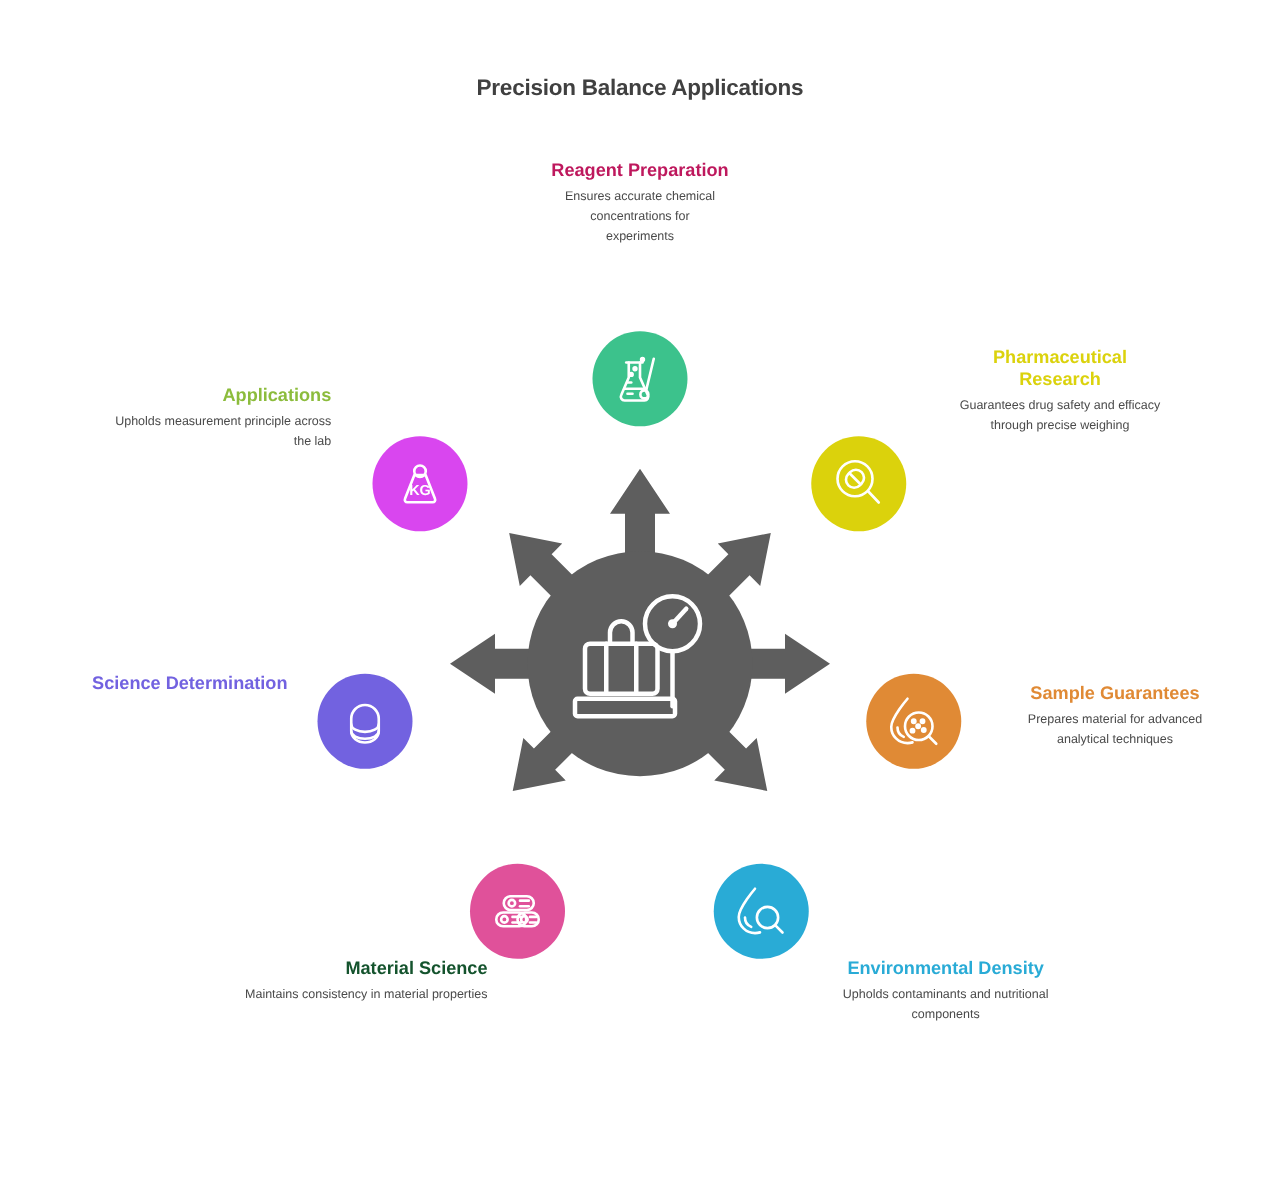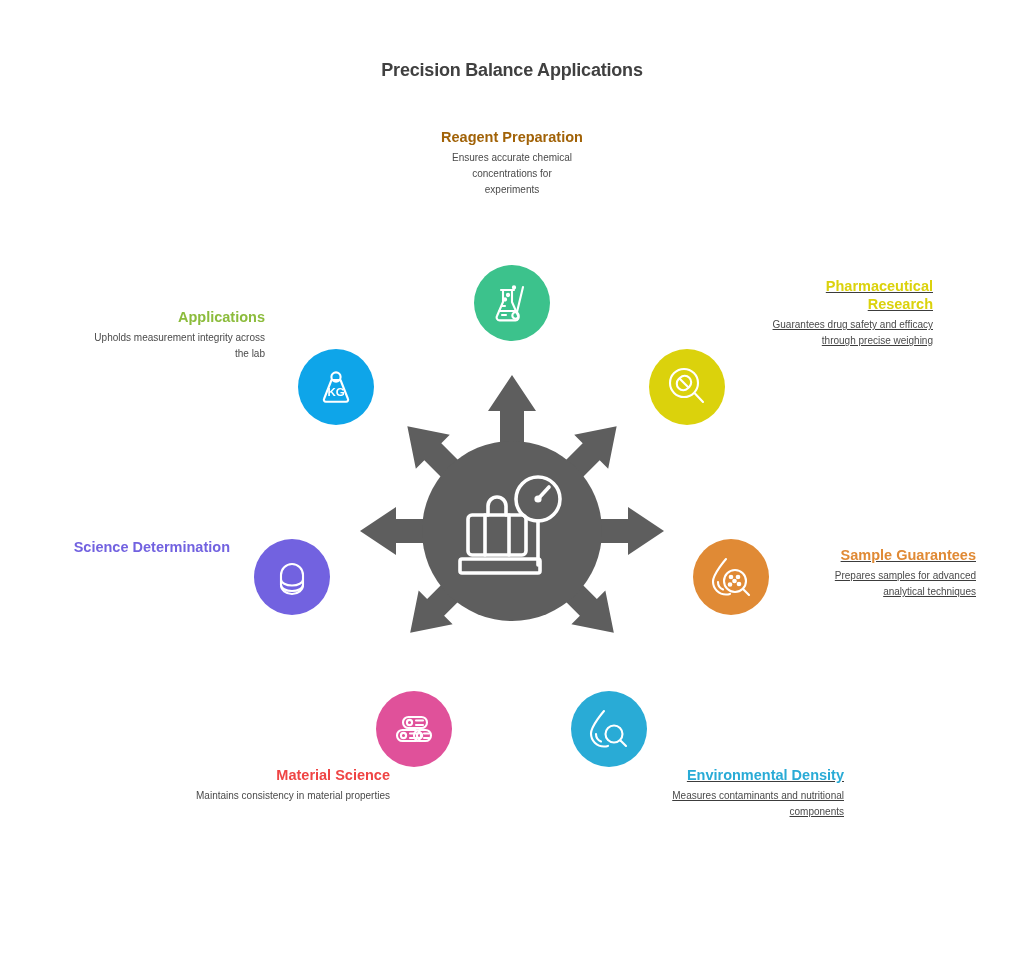--- a/index.html
+++ b/index.html
@@ -85,21 +85,21 @@
     line-height: 18px;
     margin-bottom: 4px;
   }
   .label .body {
     font-size: 10px;
     line-height: 16px;
     color: #4a4a4a;
     font-weight: normal;
   }
   .al-center { text-align: center; }
-  .al-left   { text-align: right; text-decoration: underline; }
+  .al-left   { text-align: center; }
   .al-right  { text-align: right; }
 
   .watermark {
     position: absolute;
     right: 14px;
     bottom: 16px;
     font-size: 13px;
     color: #fdfdfd;
     letter-spacing: 0.5px;
   }
@@ -178,21 +178,21 @@
         <path d="M12 25 L15 25"></path>
         <path d="M33 6 L27 31"></path>
         <circle cx="25.5" cy="34.5" r="3.2"></circle>
         <circle cx="18" cy="14" r="1.1" fill="#ffffff"></circle>
         <circle cx="24" cy="6.5" r="1.1" fill="#ffffff"></circle>
         <circle cx="15" cy="18.5" r="1.1" fill="#ffffff"></circle>
       </g>
     </svg>
   </div>
   <div class="label al-center" style="left:412px; top:128px; width:200px;">
-    <div class="head" style="color:#a16207;">Reagent Preparation</div>
+    <div class="head" style="color:#be185d;">Reagent Preparation</div>
     <div class="body" style="padding:0 36px;">Ensures accurate chemical concentrations for experiments</div>
   </div>
 
   <div class="node-circle" style="left:649px; top:349px; background:#dbd20c;">
     <svg width="44" height="44" viewBox="0 0 44 44">
       <g fill="none" stroke="#ffffff" stroke-width="2.1" stroke-linejoin="round" stroke-linecap="round">
         <circle cx="19" cy="18" r="14"></circle>
         <path d="M29.5 28 L38 37"></path>
         <rect x="11.5" y="11.5" width="15" height="13" rx="6.5" transform="rotate(-45 19 18)"></rect>
         <path d="M15 14 L23 22"></path>
@@ -214,36 +214,36 @@
         <circle cx="22" cy="22" r="1.3" fill="#ffffff"></circle>
         <circle cx="29" cy="22" r="1.3" fill="#ffffff"></circle>
         <circle cx="25.5" cy="26" r="1.3" fill="#ffffff"></circle>
         <circle cx="21" cy="29.5" r="1.3" fill="#ffffff"></circle>
         <circle cx="30" cy="29" r="1.3" fill="#ffffff"></circle>
       </g>
     </svg>
   </div>
   <div class="label al-left" style="left:808px; top:546px; width:168px;">
     <div class="head" style="color:#e08a35;">Sample Guarantees</div>
-    <div class="body">Prepares samples for advanced analytical techniques</div>
+    <div class="body">Prepares material for advanced analytical techniques</div>
   </div>
 
   <div class="node-circle" style="left:571px; top:691px; background:#29abd6;">
     <svg width="44" height="44" viewBox="0 0 44 44">
       <g fill="none" stroke="#ffffff" stroke-width="2.1" stroke-linejoin="round" stroke-linecap="round">
         <path d="M17 4 C17 4 4 19 4 26.5 a13 13 0 0 0 13 13 a13 13 0 0 0 4 -0.6"></path>
         <path d="M9 27 a8 8 0 0 0 5 7.5"></path>
         <circle cx="27" cy="27" r="8.5"></circle>
         <path d="M33.5 33.5 L39 39"></path>
       </g>
     </svg>
   </div>
   <div class="label al-left" style="left:669px; top:766px; width:175px;">
     <div class="head" style="color:#29abd6;">Environmental Density</div>
-    <div class="body">Measures contaminants and nutritional components</div>
+    <div class="body">Upholds contaminants and nutritional components</div>
   </div>
 
   <div class="node-circle" style="left:376px; top:691px; background:#e0519a;">
     <svg width="44" height="44" viewBox="0 0 44 44">
       <g fill="none" stroke="#ffffff" stroke-width="2.1" stroke-linejoin="round" stroke-linecap="round">
         <rect x="11" y="10" width="24" height="11" rx="5.5"></rect>
         <circle cx="17.5" cy="15.5" r="2.6"></circle>
         <path d="M24 13.5 L31 13.5"></path>
         <path d="M24 18 L31 18"></path>
         <rect x="5" y="23" width="24" height="11" rx="5.5"></rect>
@@ -251,46 +251,46 @@
         <path d="M18 26.5 L25 26.5"></path>
         <path d="M18 31 L25 31"></path>
         <rect x="22" y="23" width="17" height="11" rx="5.5"></rect>
         <circle cx="27.5" cy="28.5" r="2.6"></circle>
         <path d="M32 26.5 L37 26.5"></path>
         <path d="M32 31 L37 31"></path>
       </g>
     </svg>
   </div>
   <div class="label al-right" style="left:175px; top:766px; width:215px;">
-    <div class="head" style="color:#ef4444;">Material Science</div>
+    <div class="head" style="color:#14532d;">Material Science</div>
     <div class="body">Maintains consistency in material properties</div>
   </div>
 
   <div class="node-circle" style="left:254px; top:539px; background:#7262e0;">
     <svg width="44" height="44" viewBox="0 0 44 44">
       <g fill="none" stroke="#ffffff" stroke-width="2.1" stroke-linejoin="round" stroke-linecap="round">
         <path d="M11 20 a11 11 0 0 1 22 0 L33 30 a11 9 0 0 1 -22 0 Z"></path>
         <path d="M11 24.5 a11 6 0 0 0 22 0"></path>
         <path d="M11 30 a11 6 0 0 0 22 0"></path>
       </g>
     </svg>
   </div>
   <div class="label al-right" style="left:60px; top:538px; width:170px;">
     <div class="head" style="color:#7262e0;">Science Determination</div>
   </div>
 
-  <div class="node-circle" style="left:298px; top:349px; background:#0ea5e9;">
+  <div class="node-circle" style="left:298px; top:349px; background:#d946ef;">
     <svg width="44" height="44" viewBox="0 0 44 44">
       <g fill="none" stroke="#ffffff" stroke-width="2.1" stroke-linejoin="round" stroke-linecap="round">
         <circle cx="22" cy="12" r="4.6"></circle>
         <path d="M17.5 15 L10 34 a2 2 0 0 0 1.9 2.8 L32.1 36.8 a2 2 0 0 0 1.9 -2.8 L26.5 15 Z"></path>
       </g>
       <text x="22" y="31" text-anchor="middle" font-family="Liberation Sans, sans-serif" font-size="11.5" font-weight="bold" fill="#ffffff" stroke="none">KG</text>
     </svg>
   </div>
   <div class="label al-right" style="left:90px; top:308px; width:175px;">
     <div class="head" style="color:#8cbc3c;">Applications</div>
-    <div class="body">Upholds measurement integrity across the lab</div>
+    <div class="body">Upholds measurement principle across the lab</div>
   </div>
 
   <div class="watermark"></div>
 
 </div>
 
 </body></html>

